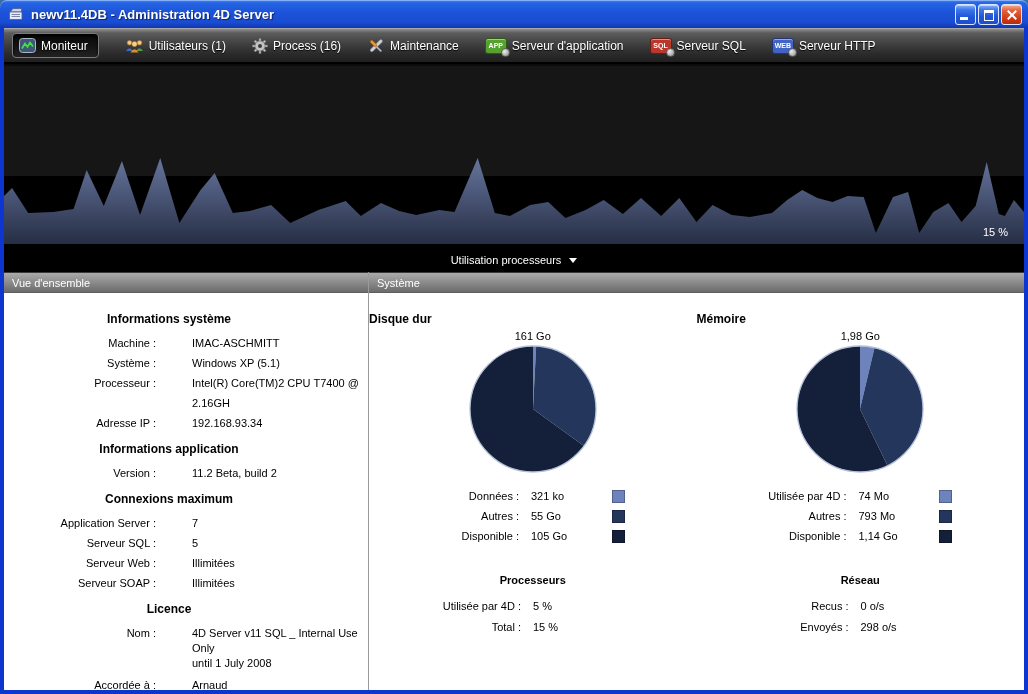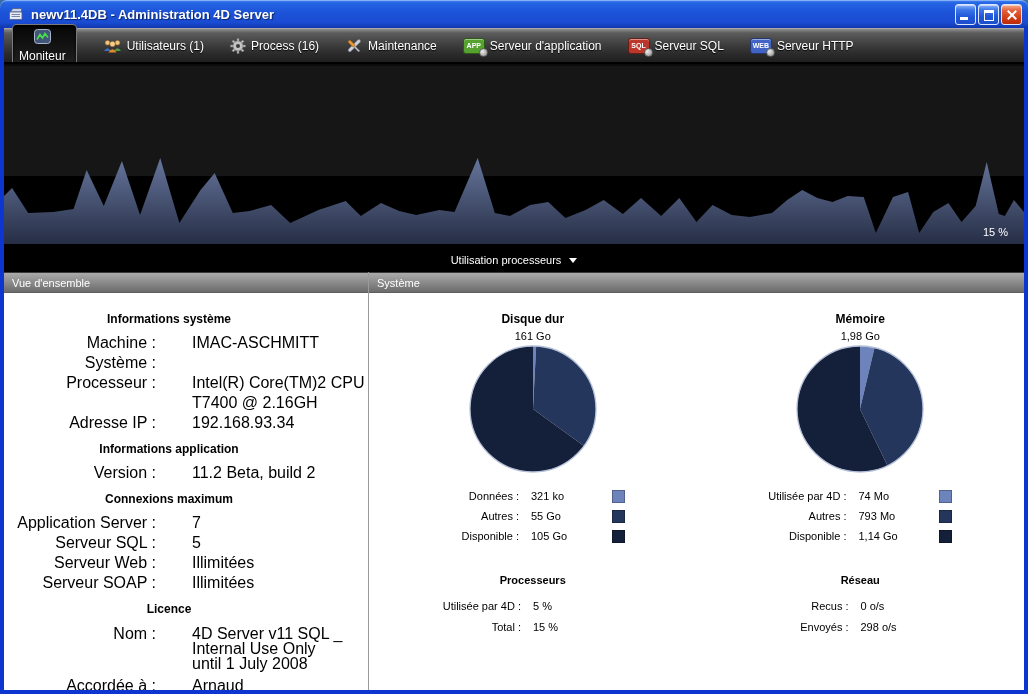--- a/index.html
+++ b/index.html
@@ -29,21 +29,21 @@
   .frame{height:666px;border-left:4px solid #0d35cf;border-right:4px solid #0d35cf;border-bottom:4px solid #0d35cf;
     box-sizing:border-box;background:#fff;display:flex;flex-direction:column;}
 
   
   .toolbar{height:34px;flex:0 0 34px;display:flex;align-items:center;padding-left:8px;gap:26px;
     background:linear-gradient(180deg,#8f8f8f 0%,#5c5c5c 12%,#404040 45%,#2b2b2b 75%,#1f1f1f 100%);
     border-top:1px solid #a8a8a8;box-sizing:border-box;}
   .tbtn{display:inline-flex;align-items:center;gap:5px;color:#fff;font-size:12px;cursor:pointer;white-space:nowrap;}
   .tbtn.active{background:linear-gradient(180deg,#060606 0%,#161616 60%,#222 100%);
     border:1px solid #7a7a7a;border-radius:4px;padding:4px 10px 4px 6px;
-    box-shadow:inset 0 2px 3px #000;flex-direction:column;}
+    box-shadow:inset 0 2px 3px #000;}
   .tlabel{text-shadow:0 1px 1px #000;}
   .icon{display:inline-flex;align-items:center;justify-content:center;}
   .badge{width:20px;height:14px;border-radius:3px;border:1px solid rgba(0,0,0,.45);display:inline-flex;
     align-items:center;justify-content:center;position:relative;box-shadow:inset 0 1px 0 rgba(255,255,255,.45);}
   .badge-text{font-size:7px;font-weight:bold;color:#fff;}
   .badge-gear{position:absolute;right:-4px;bottom:-4px;width:7px;height:7px;border-radius:50%;
     background:radial-gradient(circle at 35% 35%,#ececec,#8a8a8a);border:1px solid #5e5e5e;}
 
   
   .monitor{height:210px;flex:0 0 210px;background:#000;position:relative;}
@@ -61,28 +61,28 @@
   .panel{display:flex;flex-direction:column;min-width:0;}
   .panel.left{width:364px;flex:0 0 364px;border-right:1px solid #9a9a9a;}
   .panel.right{flex:1;}
   .phead{height:21px;flex:0 0 21px;line-height:21px;padding-left:8px;color:#fff;font-size:11px;
     background:linear-gradient(180deg,#ababab 0%,#8e8e8e 45%,#6b6b6b 100%);
     border-top:1px solid #3a3a3a;border-bottom:1px solid #5e5e5e;box-sizing:border-box;}
   .pbody{flex:1;background:#fff;padding-top:10px;overflow:hidden;}
 
   
   .sec-title{font-weight:bold;font-size:12px;color:#000;text-align:center;width:330px;margin:9px 0 7px;}
-  .info-row{display:grid;grid-template-columns:152px 1fr;column-gap:12px;font-size:16px;color:#000;line-height:20px;gap:36px;}
+  .info-row{display:grid;grid-template-columns:152px 1fr;column-gap:12px;font-size:11px;color:#000;line-height:20px;gap:36px;}
   .info-row .lbl{text-align:right;}
   .info-row.multi{line-height:15px;padding:3px 0 4px;}
 
   
   .cols{display:flex;}
   .col{width:50%;flex:0 0 50%;box-sizing:border-box;}
-  .col-title{font-weight:bold;font-size:12px;color:#000;text-align:center;margin:9px 0 4px;}
+  .col-title{font-weight:bold;font-size:12px;color:#000;text-align:left;margin:9px 0 4px;}
   .col-sub{font-size:11px;color:#000;text-align:center;}
   .pie-wrap{display:flex;justify-content:center;}
   .legend{margin-top:10px;}
   .legend-row{display:flex;align-items:center;font-size:11px;color:#000;height:20px;}
   .legend-row .lbl{width:150px;text-align:right;}
   .legend-row .val{margin-left:12px;}
   .legend-row .spacer{flex:1;}
   .swatch{width:13px;height:13px;margin-right:72px;box-shadow:inset 0 0 0 1px rgba(0,0,0,.25);}
   .stat-title{font-weight:bold;font-size:11px;color:#000;text-align:center;margin:28px 0 0;}
   .stat-rows{margin-top:10px;}
@@ -222,20 +222,21 @@
         <div class="phead">Vue d'ensemble</div>
         <div class="pbody">
 
           <div class="sec-title">Informations système</div>
           <div class="info-row">
               <span class="lbl">Machine :</span>
               <span class="val">IMAC-ASCHMITT</span>
             </div>
           <div class="info-row">
               <span class="lbl">Système :</span>
+              <span class="val">Windows XP (5.1)</span>
             </div>
           <div class="info-row">
               <span class="lbl">Processeur :</span>
               <span class="val">Intel(R) Core(TM)2 CPU T7400 @ 2.16GH</span>
             </div>
           <div class="info-row">
               <span class="lbl">Adresse IP :</span>
               <span class="val">192.168.93.34</span>
             </div>
 

